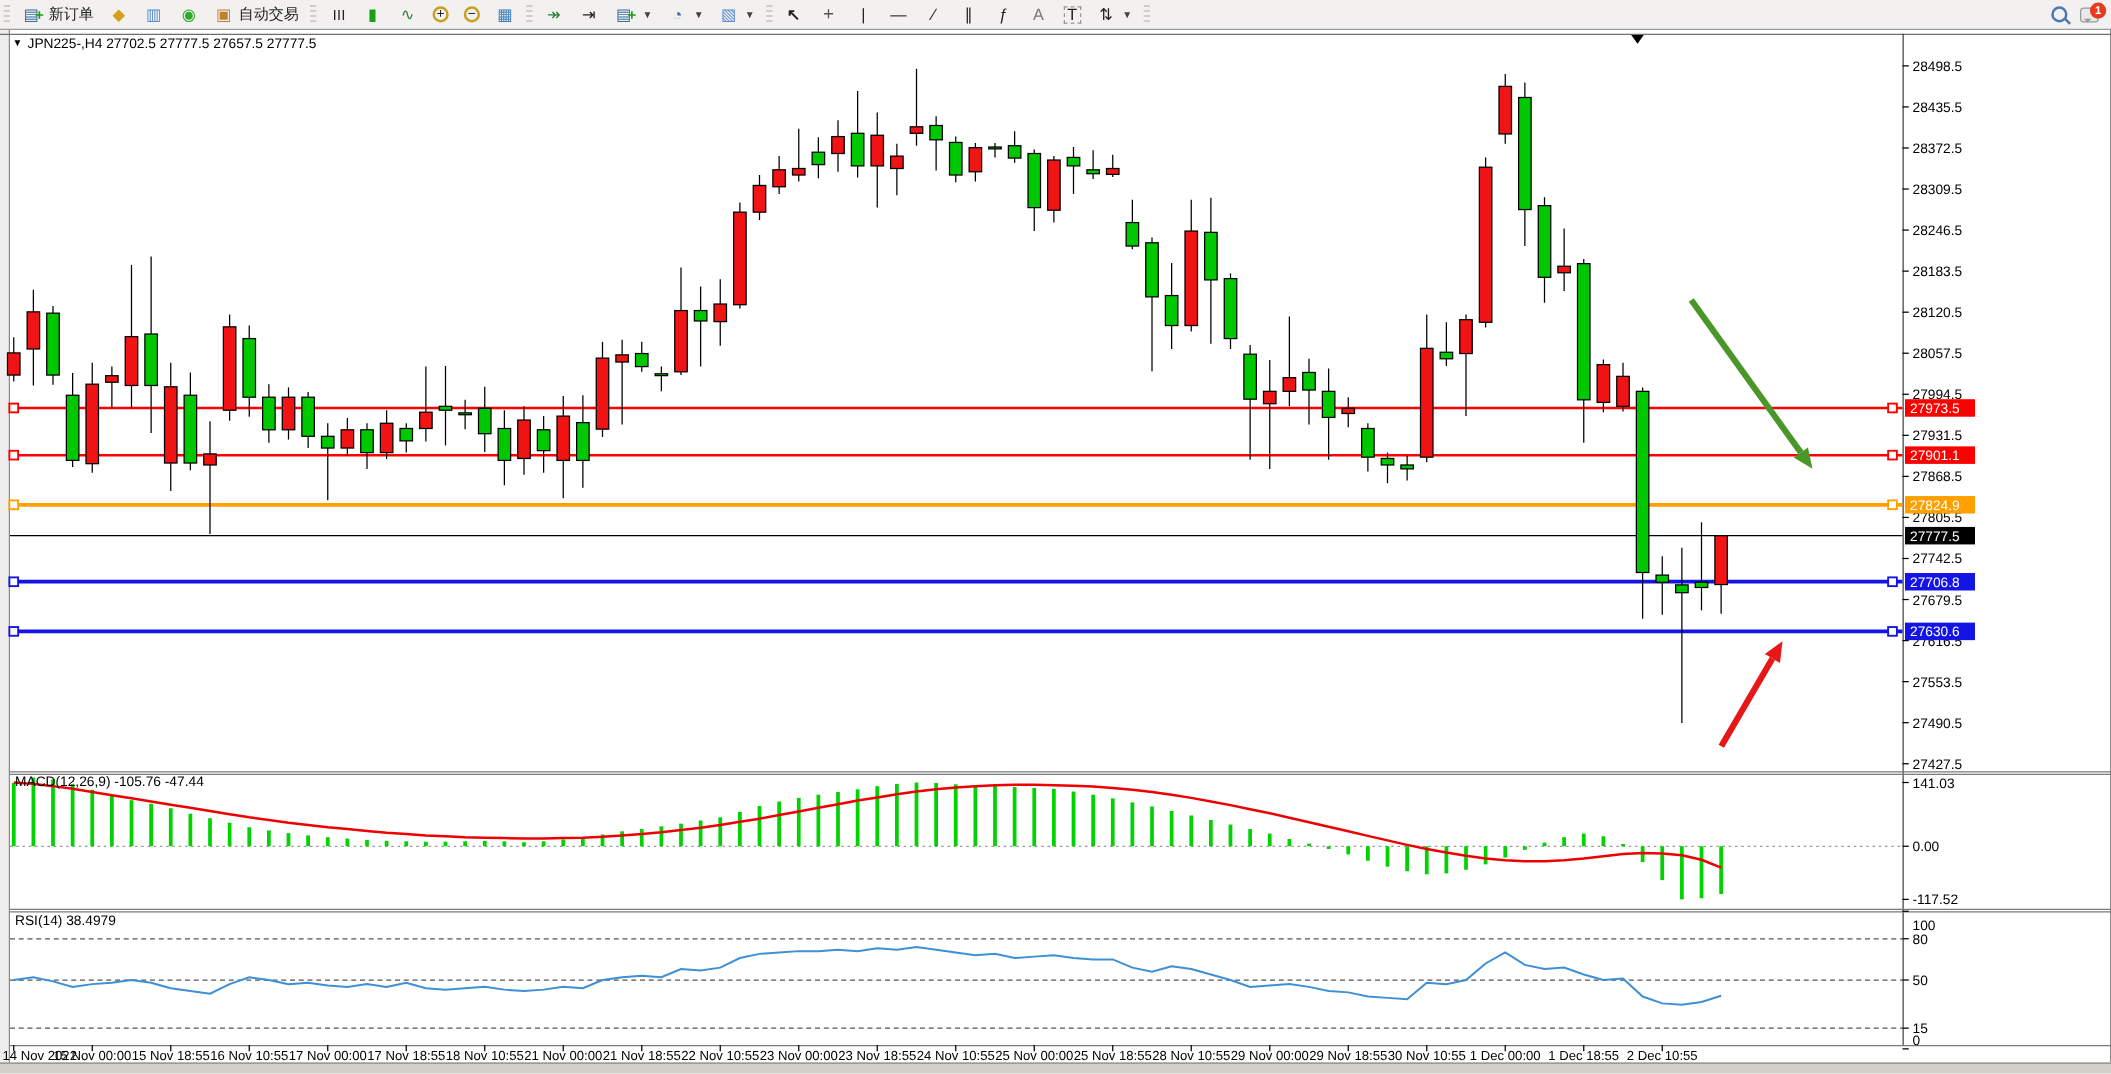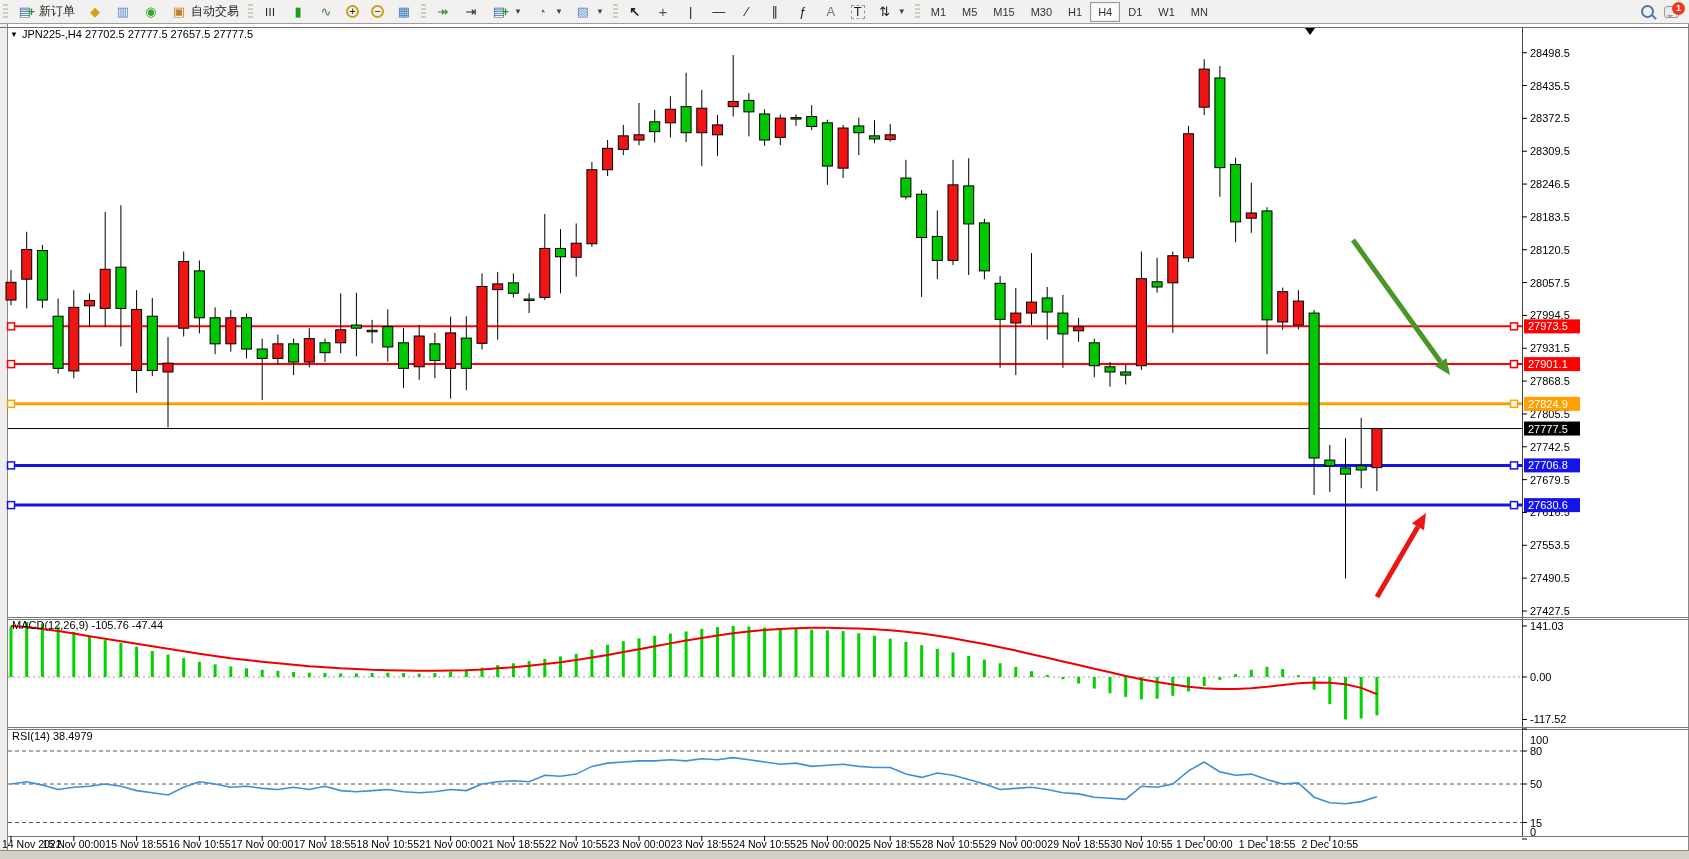--- a/index.html
+++ b/index.html
@@ -120,31 +120,20 @@
       <span class="ticon" style="color:#777">A</span>
     </div>
   <div class="tbtn">
       <span class="ticon" style="border:1px dashed #999;width:14px;height:14px;line-height:12px">T</span>
     </div>
   <div class="tbtn">
       <span class="ticon">⇅</span>
       <span class="drop">▼</span>
     </div>
   <div class="grip"></div>
-  <div id="tf-group" style="display:flex">
-      <div class="tf">M1</div>
-      <div class="tf">M5</div>
-      <div class="tf">M15</div>
-      <div class="tf">M30</div>
-      <div class="tf">H1</div>
-      <div class="tf active">H4</div>
-      <div class="tf">D1</div>
-      <div class="tf">W1</div>
-      <div class="tf">MN</div>
-    </div>
   <div id="right-icons">
     <div class="mag"></div>
     <div class="chat">
       <div class="badge">1</div>
     </div>
   </div>
 </div>
 
 <svg id="chart-svg" width="1689" height="859">
     <rect x="0" y="24" width="7" height="826" fill="#efeeec"></rect>

